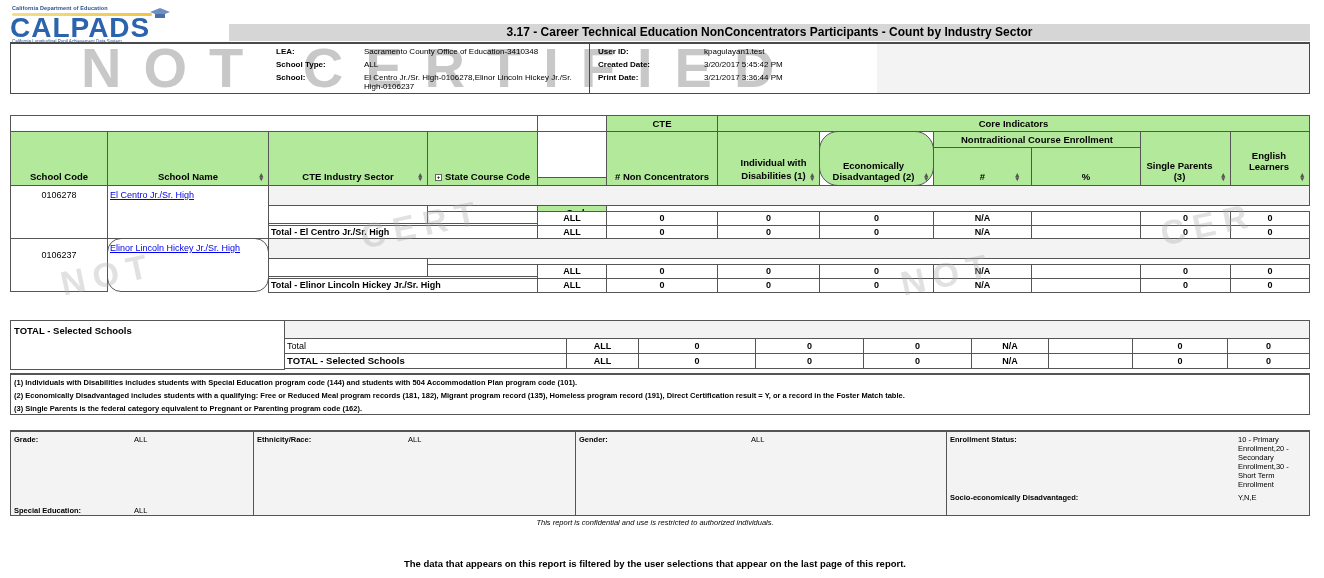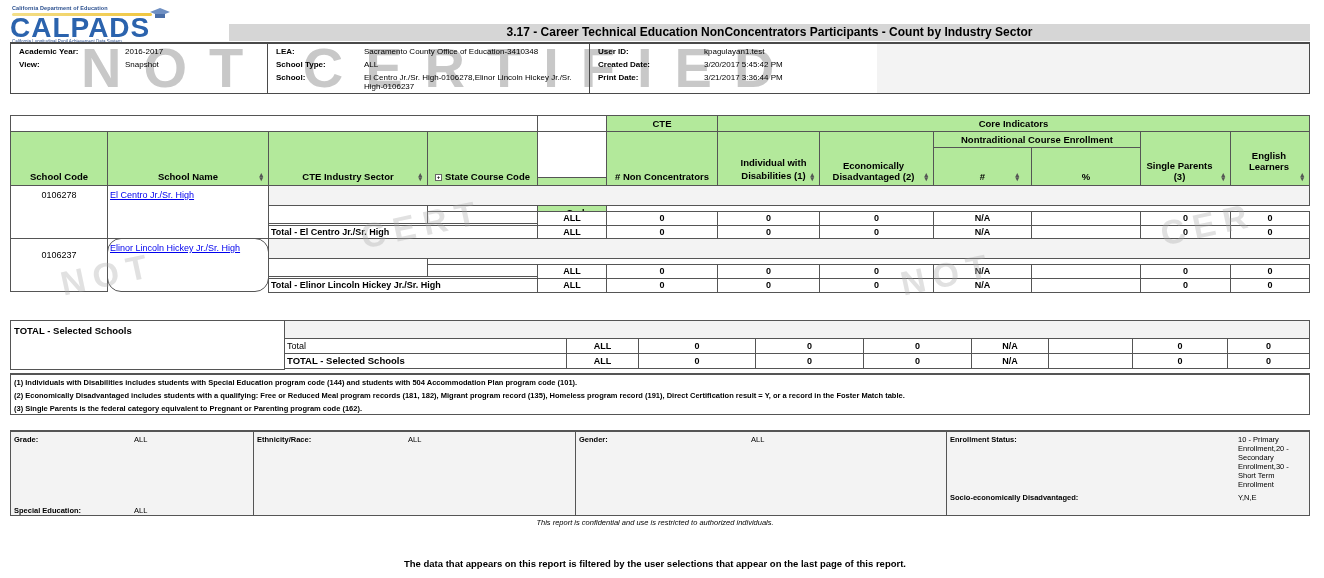--- a/index.html
+++ b/index.html
@@ -58,26 +58,20 @@
     <rect x="7" y="7" width="10" height="4" fill="#4a6ea8"></rect>
   </svg>
   <div class="name">CALPADS</div>
   <div class="sub">California Longitudinal Pupil Achievement Data System</div>
 </div>
 
 <div class="title-bar">3.17 - Career Technical Education NonConcentrators Participants - Count by Industry Sector</div>
 
 <div class="info">
   <div class="watermark" style="left:70px; top:-4px;">NOT CERTIFIED</div>
-  <div class="col c1">
-    <div class="row lbl" style="left:8px; top:3px;">Academic Year:</div>
-    <div class="row" style="left:114px; top:3px;">2016-2017</div>
-    <div class="row lbl" style="left:8px; top:16px;">View:</div>
-    <div class="row" style="left:114px; top:16px;">Snapshot</div>
-  </div>
   <div class="col c2">
     <div class="row lbl" style="left:8px; top:3px;">LEA:</div>
     <div class="row" style="left:96px; top:3px;">Sacramento County Office of Education-3410348</div>
     <div class="row lbl" style="left:8px; top:16px;">School Type:</div>
     <div class="row" style="left:96px; top:16px;">ALL</div>
     <div class="row lbl" style="left:8px; top:29px;">School:</div>
     <div class="row" style="left:96px; top:29px; width:216px;">El Centro Jr./Sr. High-0106278,Elinor Lincoln Hickey Jr./Sr. High-0106237</div>
   </div>
   <div class="col c3">
     <div class="row lbl" style="left:8px; top:3px;">User ID:</div>
@@ -115,21 +109,21 @@
     <span class="exp" style="position:absolute; left:2px; top:36px;">+</span>
     <span style="position:absolute; left:14px; right:2px; top:18px; line-height:11px;">Gender Code</span>
   </div>
   <div class="cell hdr" style="left:606px; top:131px; width:112px; height:55px;">
     <span style="position:absolute; left:0; right:0; bottom:3px;"># Non Concentrators</span>
   </div>
   <div class="cell hdr" style="left:717px; top:131px; width:103px; height:55px;">
     <span style="position:absolute; left:10px; right:0; bottom:3px; line-height:13px;">Individual with Disabilities (1)</span>
     <span class="sort">▴<br>▾</span>
   </div>
-  <div class="cell hdr" style="left:819px; top:131px; width:115px; height:55px;">
+  <div class="cell hdr" style="left:819px; top:131px; width:115px; height:55px;border-radius:19px;">
     <span style="position:absolute; left:10px; right:16px; bottom:3px; line-height:11px;">Economically Disadvantaged (2)</span>
     <span class="sort">▴<br>▾</span>
   </div>
   <div class="cell hdr" style="left:933px; top:131px; width:208px; height:17px; line-height:15px;">Nontraditional Course Enrollment</div>
   <div class="cell hdr" style="left:933px; top:147px; width:99px; height:39px;">
     <span style="position:absolute; left:0; right:0; bottom:3px;">#</span>
     <span class="sort" style="right:12px;">▴<br>▾</span>
   </div>
   <div class="cell hdr" style="left:1031px; top:147px; width:110px; height:39px;">
     <span style="position:absolute; left:0; right:0; bottom:3px;">%</span>

